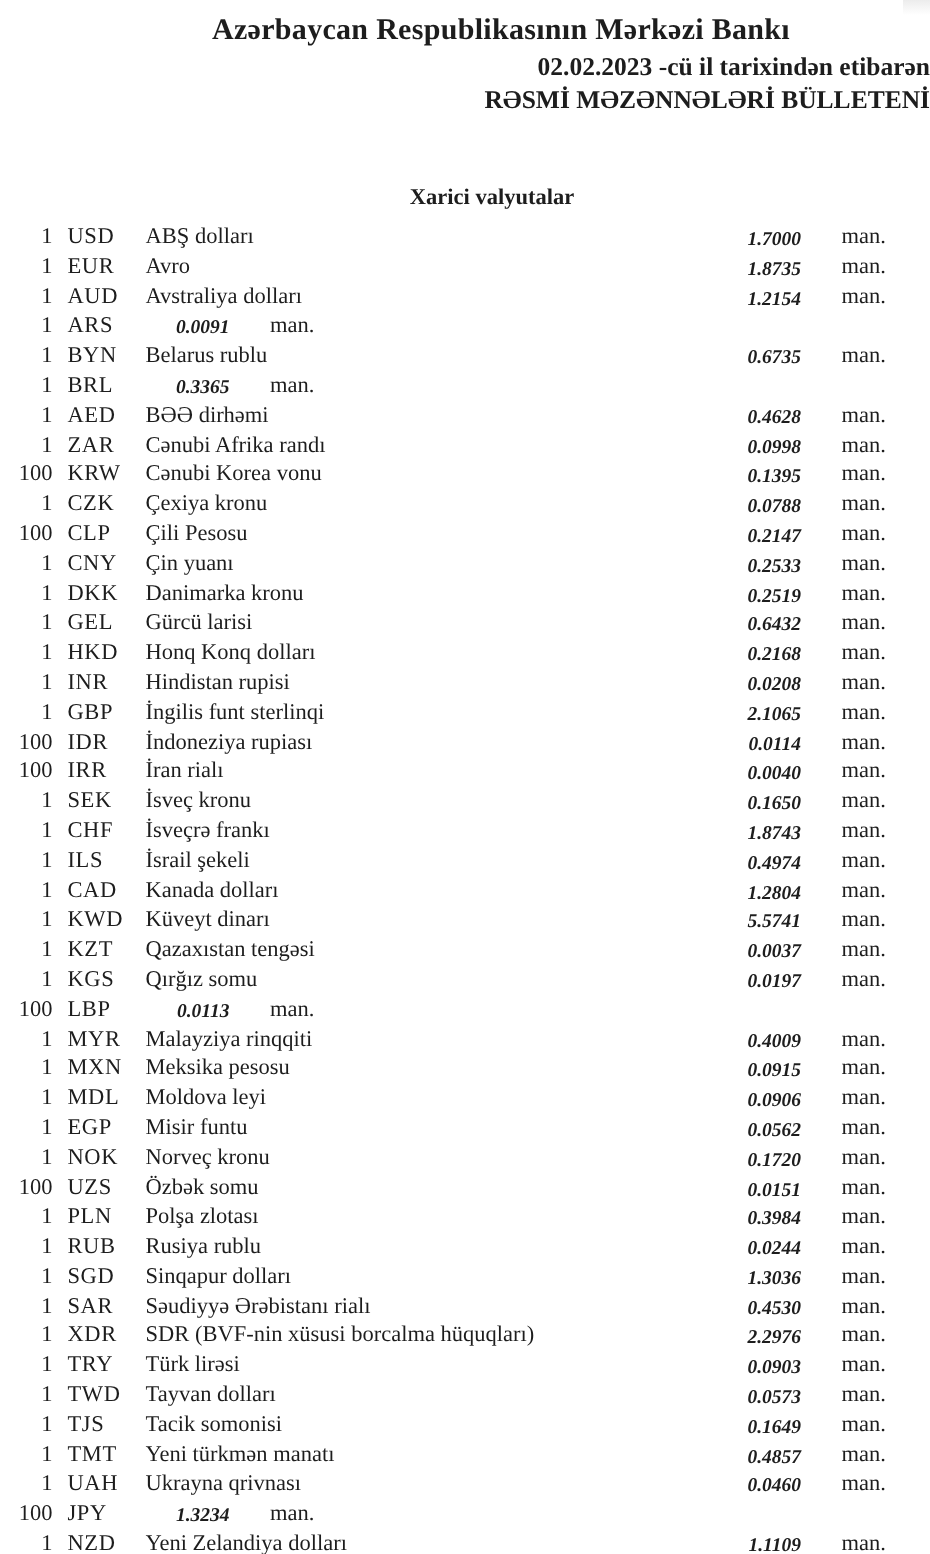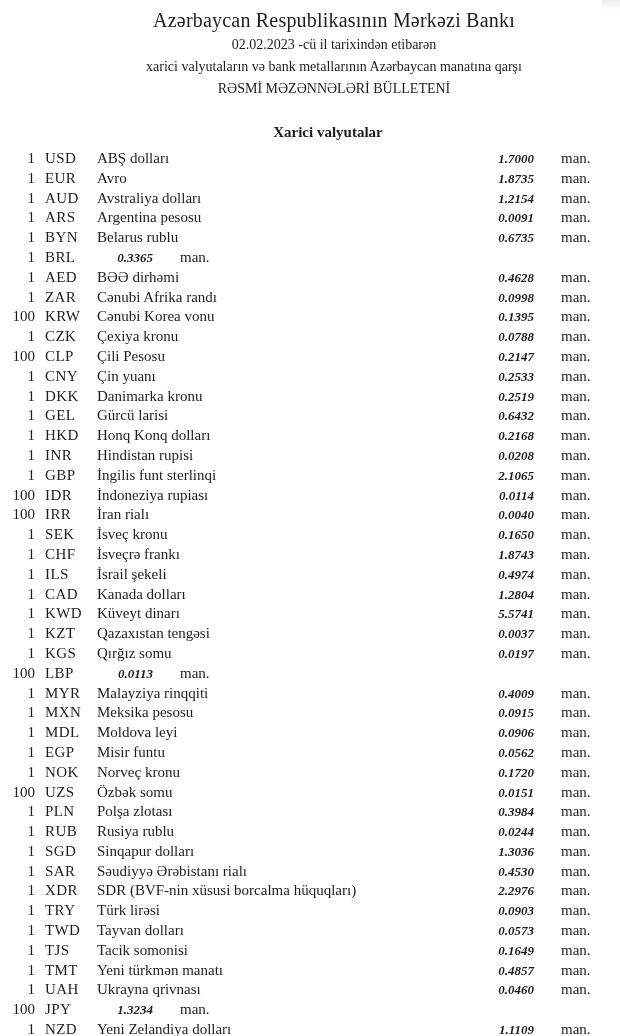--- a/index.html
+++ b/index.html
@@ -19,31 +19,32 @@
   .page {
     position: absolute;
     inset: 0;
   }
   .hdr {
     position: absolute;
     top: 6px;
     left: 0;
     right: 0;
     text-align: center;
-    font-weight: normal;
+    font-weight: bold;
     margin-left: 48px;
   }
   .h1 {
     font-size: 20px;
     line-height: 28px;
     letter-spacing: 0.2px;
   }
   .h2 {
-    font-size: 14px;
+    font-size: 17px;
     line-height: 22px;
+    text-align: right;
   }
   .section-title {
     position: absolute;
     top: 122px;
     left: 0;
     right: 0;
     text-align: center;
     font-weight: bold;
     font-size: 15px;
     line-height: 20px;
@@ -100,21 +101,20 @@
   }
 </style>
 </head>
 <body>
 
 <div class="page">
 
   <div class="hdr">
     <div class="h1">Azərbaycan Respublikasının Mərkəzi Bankı</div>
     <div class="h2">02.02.2023 -cü il tarixindən etibarən</div>
-    <div class="h2">xarici valyutaların və bank metallarının Azərbaycan manatına qarşı</div>
     <div class="h2">RƏSMİ MƏZƏNNƏLƏRİ BÜLLETENİ</div>
   </div>
 
   <div class="section-title">Xarici valyutalar</div>
 
   <div class="rates" id="rates-table">
   <div class="row">
     <span class="qty">1</span>
     <span class="code">USD</span>
     <span class="name">ABŞ dolları</span>
@@ -134,21 +134,20 @@
     <span class="qty">1</span>
     <span class="code">AUD</span>
     <span class="name">Avstraliya dolları</span>
     <span class="rate">1.2154</span>
     <span class="unit">man.</span>
   </div>
 
   <div class="row">
     <span class="qty">1</span>
     <span class="code">ARS</span>
-    <span class="name">Argentina pesosu</span>
     <span class="rate">0.0091</span>
     <span class="unit">man.</span>
   </div>
 
   <div class="row">
     <span class="qty">1</span>
     <span class="code">BYN</span>
     <span class="name">Belarus rublu</span>
     <span class="rate">0.6735</span>
     <span class="unit">man.</span>

